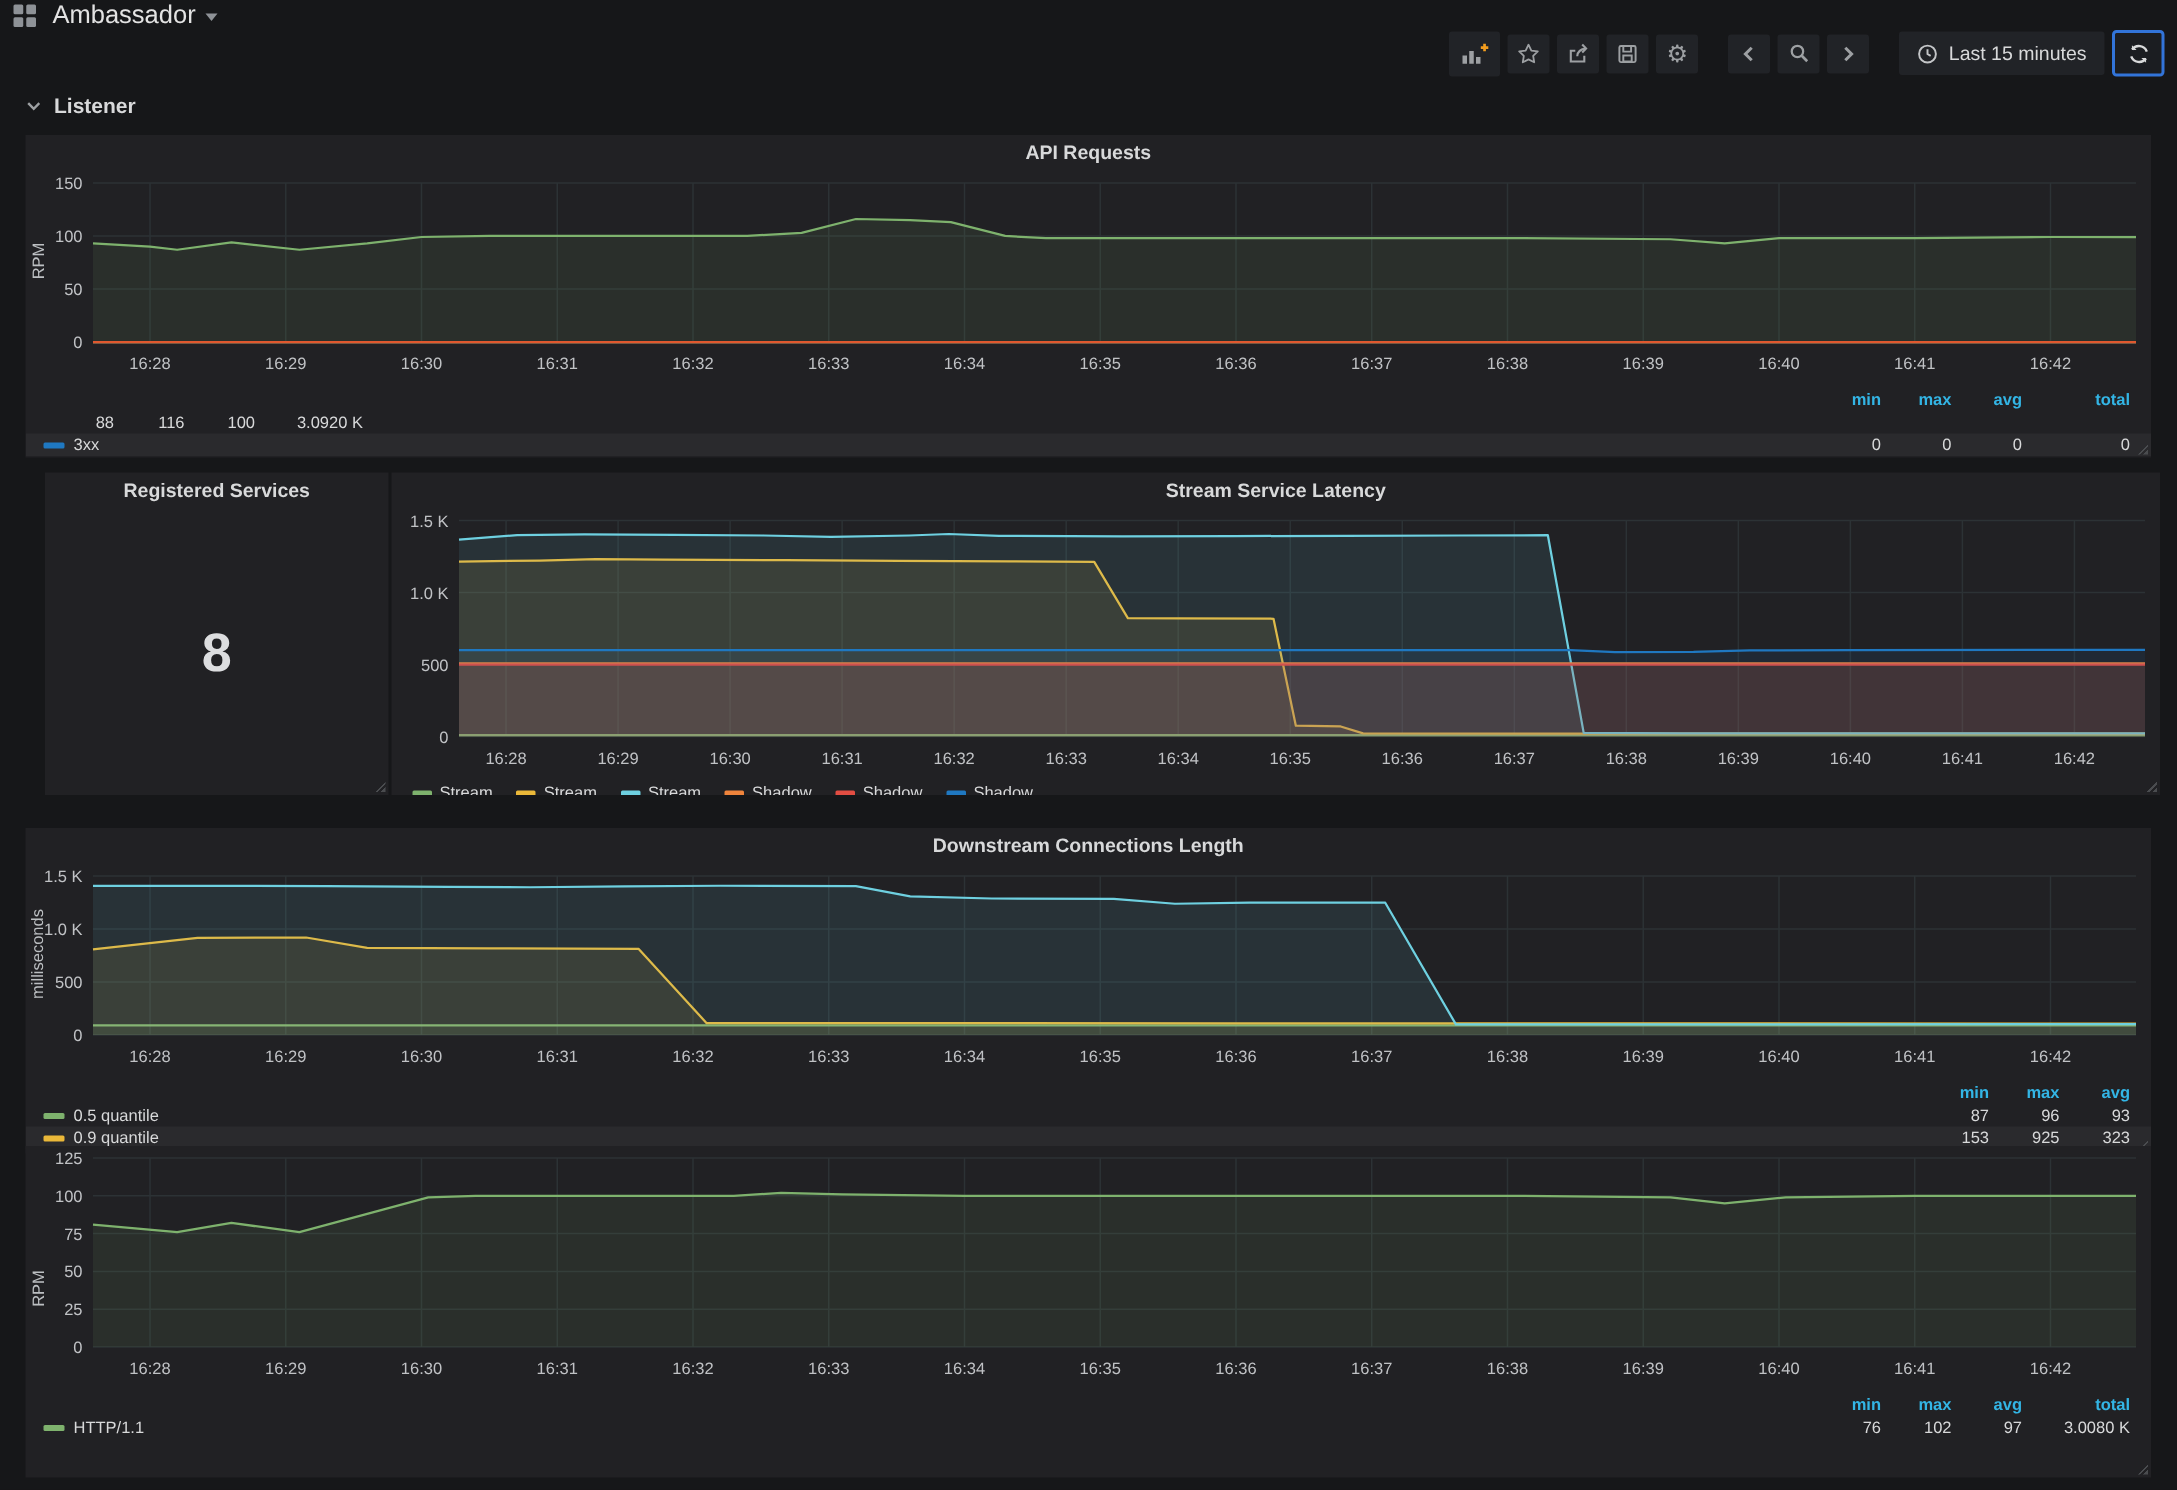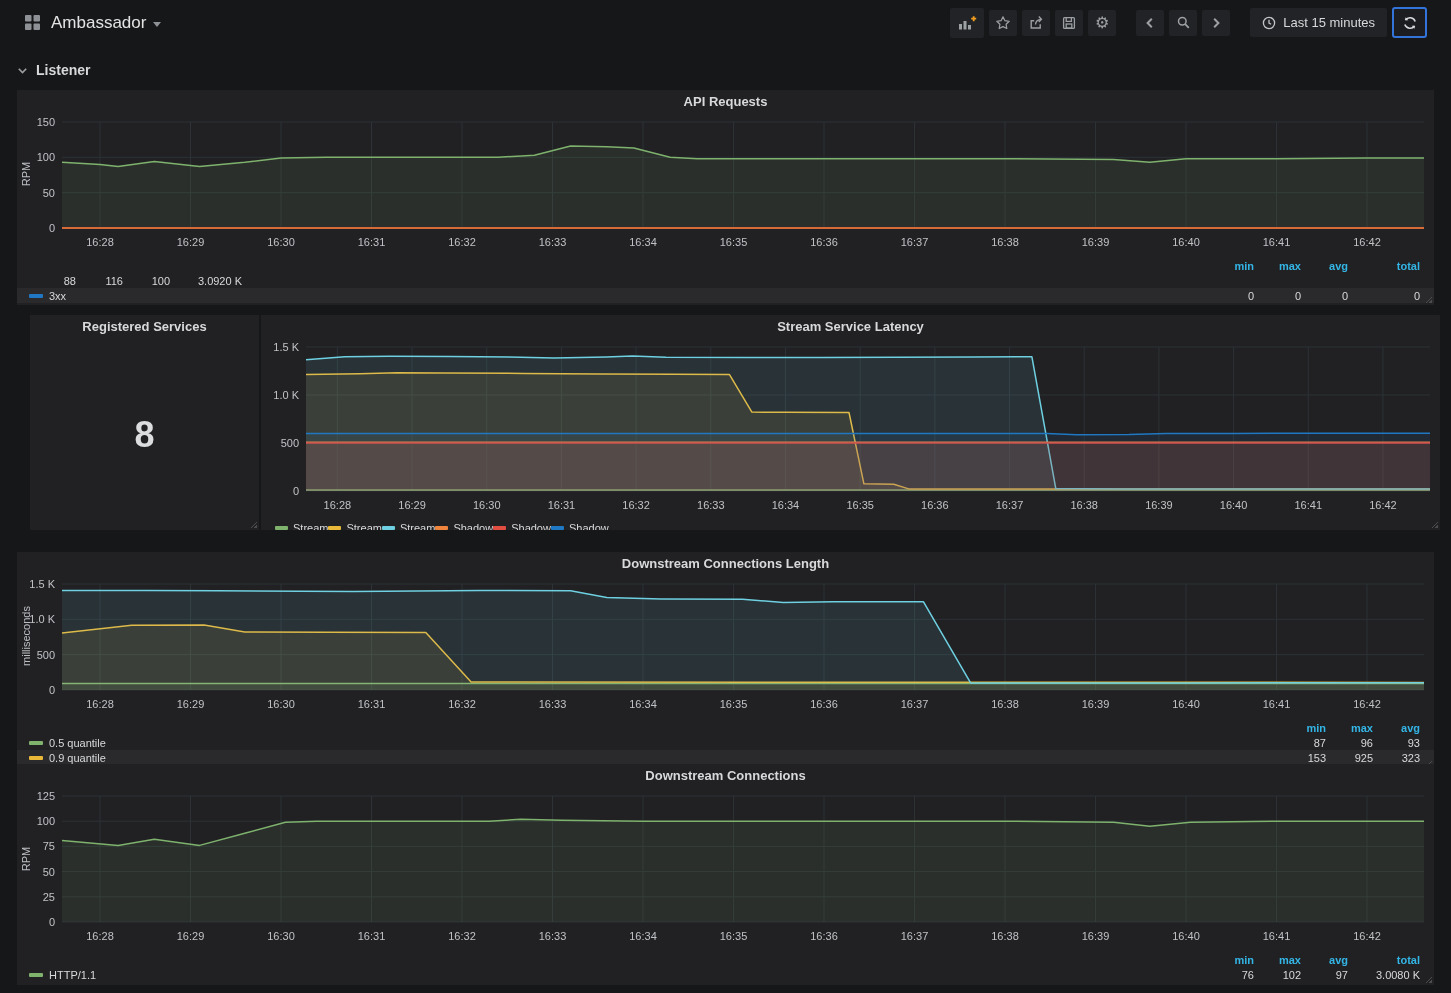--- a/index.html
+++ b/index.html
@@ -2,21 +2,21 @@
 <html><head>
 <meta charset="utf-8">
 <style>
   * { box-sizing: border-box; margin: 0; padding: 0; }
   html,body { background:#161719; width:1451px; height:993px; overflow:hidden;
     font-family:"Liberation Sans", sans-serif; color:#d8d9da; }
   .canvas { position:relative; width:1451px; height:993px; }
 
   
   .topnav { position:absolute; top:0; left:0; width:100%; height:45px;
-    display:flex; align-items:center; padding:0 24px; }
+    display:flex; align-items:flex-start; padding:0 8px;flex-direction:column; }
   .nav-left { display:flex; align-items:center; gap:10px; }
   .dash-title { font-size:17px; color:#e3e3e3; cursor:pointer; display:flex; align-items:center; gap:7px;}
   .caret { width:0; height:0; border-left:4px solid transparent; border-right:4px solid transparent;
     border-top:5px solid #8e9297; margin-top:3px; }
   .nav-right { margin-left:auto; display:flex; align-items:center; gap:5px; }
   .tool-btn { width:28px; height:26px; background:#212327; border:none; border-radius:2px;
     display:flex; align-items:center; justify-content:center; cursor:pointer; color:#9da0a3; }
   .tool-btn.wide { width:34px; height:30px; }
   .group-gap { width:10px; }
   .time-picker { height:29px; background:#212327; border-radius:2px; display:flex; align-items:center;
@@ -39,21 +39,21 @@
 
   
   .legend { overflow:hidden; }
   .legend-row { display:flex; align-items:center; height:15px; font-size:11px; padding:0 14px 0 12px; }
   .legend-row.striped { background:rgba(255,255,255,0.045); }
   .legend-row .lab { display:flex; align-items:center; gap:6px; flex:1; cursor:pointer; color:#d8d9da; }
   .legend-row .dash { width:14px; height:4px; border-radius:1px; }
   .legend-row .cell { width:47px; text-align:right; color:#d8d9da; }
   .legend-row .cell.w-total { width:72px; }
   .legend-row.head .cell { color:#33b5e5; font-weight:bold; cursor:pointer; }
-  .legend-inline { display:flex; align-items:center; padding-left:14px; font-size:11px; height:14px; }
+  .legend-inline { display:flex; align-items:center; gap:16px; padding-left:14px; font-size:11px; height:14px; }
   .legend-inline .item { display:flex; align-items:center; gap:5px; cursor:pointer; color:#d8d9da; }
   .legend-inline .dash { width:13px; height:4px; border-radius:1px; }
 
   
   .stat-body { height:calc(100% - 24px); display:flex; align-items:center; justify-content:center; }
   .stat-value { font-size:36px; font-weight:bold; color:#dcdddf; }
 
   svg text { font-family:"Liberation Sans", sans-serif; }
   .uni { font-family:"DejaVu Sans", sans-serif; font-size:16px; line-height:1; }
 </style>
@@ -434,21 +434,20 @@
           </span>
           <span class="cell">110</span>
           <span class="cell">1.408 K</span>
           <span class="cell">907</span>
         </div>
       </div>
     <div class="resize-handle"></div>
   </div>
 
   <div class="panel" style="left:17px; top:764px; width:1417px; height:221px;">
-    <div class="panel-title">Downstream Connections</div>
     <div class="ylabel" style="top:30px; height:130px;">
         <span>RPM</span>
       </div>
     <svg width="1417" height="160">
         <line x1="45" y1="134" x2="1407" y2="134" stroke="#2c3235" stroke-width="1"></line>
         <text x="38" y="138" text-anchor="end" font-size="11" fill="#c0c2c5">0</text>
         <line x1="45" y1="108.8" x2="1407" y2="108.8" stroke="#2c3235" stroke-width="1"></line>
         <text x="38" y="112.8" text-anchor="end" font-size="11" fill="#c0c2c5">25</text>
         <line x1="45" y1="83.6" x2="1407" y2="83.6" stroke="#2c3235" stroke-width="1"></line>
         <text x="38" y="87.6" text-anchor="end" font-size="11" fill="#c0c2c5">50</text>

